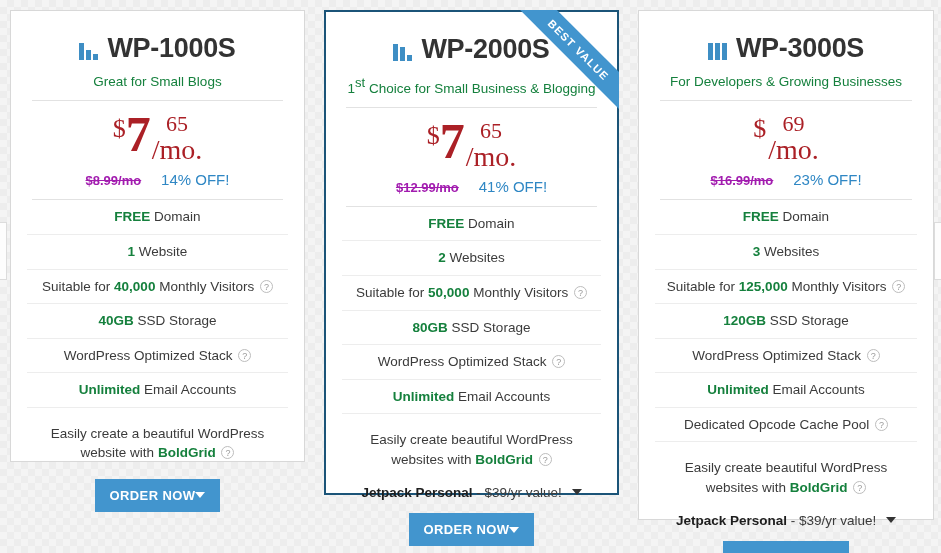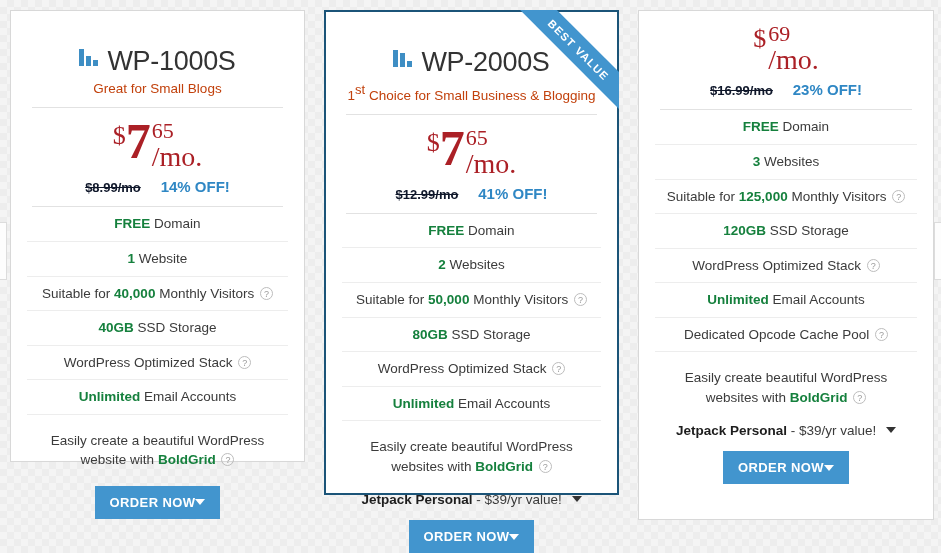--- a/index.html
+++ b/index.html
@@ -111,29 +111,28 @@
   .icon-b i:nth-child(2) { height: 14px; }
   .icon-b i:nth-child(3) { height: 6px;  }
 
   .icon-c i:nth-child(1) { height: 17px; }
   .icon-c i:nth-child(2) { height: 17px; }
   .icon-c i:nth-child(3) { height: 17px; }
 
   .plan-name {
     font-size: 27px;
     color: #333333;
-    font-weight: normal;
+    font-weight: bold;
     letter-spacing: -0.3px;
-    margin-top: 13px;
   }
 
   .plan-tagline {
-    margin-top: 4px;
+    margin-top: 10px;
     font-size: 13.5px;
-    color: #c2410c;
+    color: #15803d;
     padding: 0 8px;
   }
   .plan-tagline sup { font-size: 13px; vertical-align: super; }
 
   .head-rule {
     margin: 11px auto 0;
     width: 86%;
     height: 1px;
     background: #e2e2e2;
   }
@@ -155,40 +154,40 @@
   }
   .amount {
     font-size: 50px;
     font-weight: bold;
     letter-spacing: -1px;
     line-height: .92;
   }
   .frac {
     display: flex;
     flex-direction: column;
-    align-items: flex-start;
+    align-items: center;
     margin-left: 2px;
     margin-top: 2px;
   }
   .cents { font-size: 22px; line-height: 1; }
   .per   { font-size: 28px; line-height: 1.05; }
 
   .price-sub {
     margin-top: 7px;
     font-size: 14px;
   }
   .old-price {
-    color: #0f172a;
+    color: #a21caf;
     text-decoration: line-through;
     font-weight: bold;
     font-size: 13px;
   }
   .discount {
     color: #2f87c4;
-    font-weight: bold;
+    font-weight: normal;
     font-size: 15px;
     margin-left: 16px;
   }
 
   .price-rule {
     margin: 11px auto 0;
     width: 86%;
     height: 1px;
     background: #e2e2e2;
   }
@@ -363,20 +362,32 @@
 
     <div class="cta-wrap">
       <button class="cta">
         <span>ORDER NOW</span>
         <span class="caret-light"></span>
       </button>
     </div>
   </div>
 
   <div class="plan-card card-3">
+    <div class="plan-head">
+      <div class="plan-title-row">
+        <span class="plan-icon icon-c">
+            <i></i>
+            <i></i>
+            <i></i>
+          </span>
+        <span class="plan-name">WP-3000S</span>
+      </div>
+      <div class="plan-tagline">For Developers &amp; Growing Businesses</div>
+      <div class="head-rule"></div>
+    </div>
 
     <div class="price-block">
       <div class="price-line">
         <span class="cur">$</span>
         <span class="frac">
           <span class="cents">69</span>
           <span class="per">/mo.</span>
         </span>
       </div>
       <div class="price-sub">

